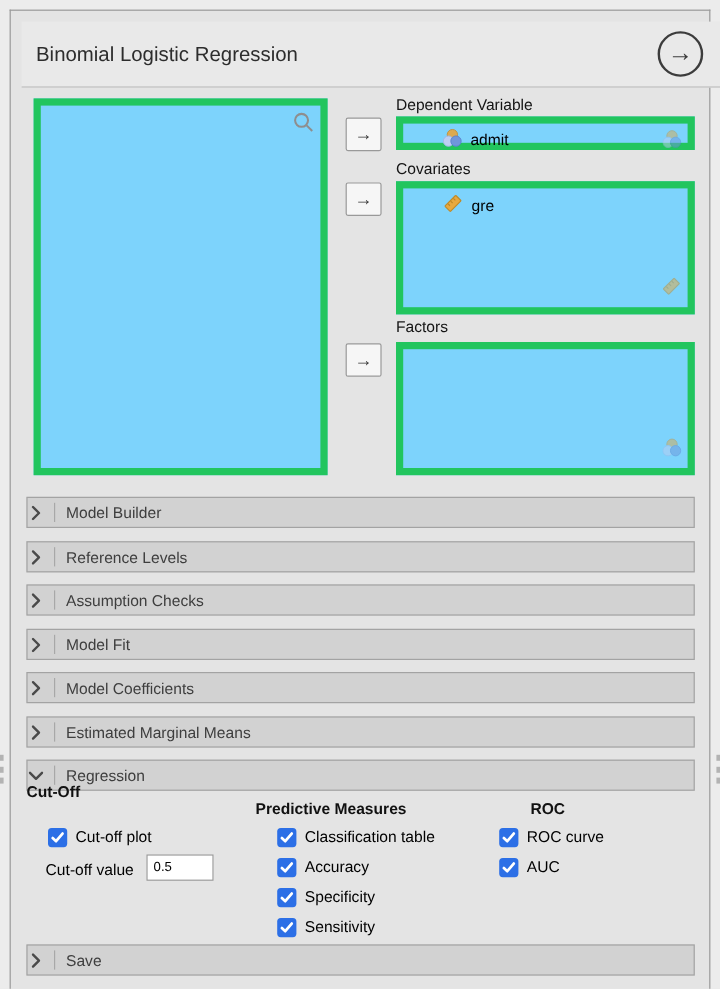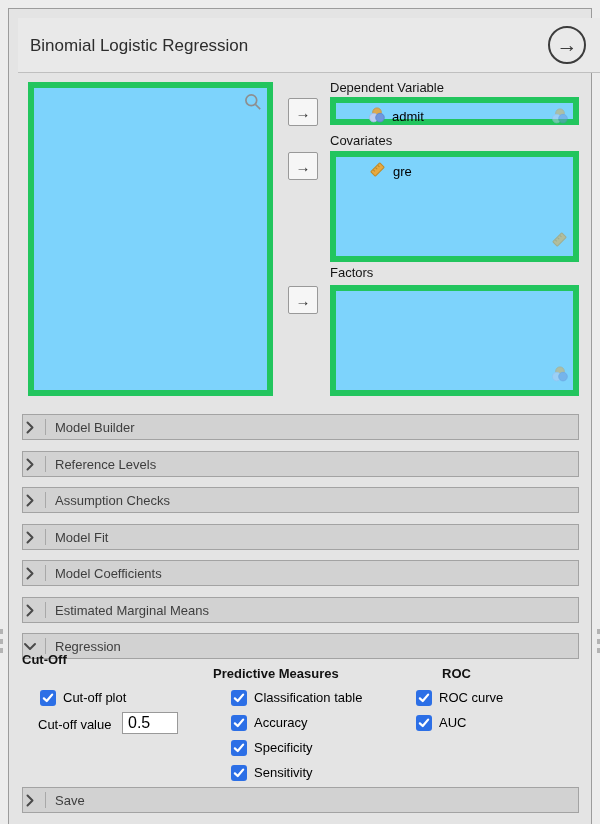--- a/index.html
+++ b/index.html
@@ -43,21 +43,21 @@
   .section-bar .sec-label { font-size:13px; color:#3e3e3e; }
 
   
   .group-title { position:absolute; font-size:13px; font-weight:bold; color:#111; }
   .cb-row { position:absolute; display:flex; align-items:center; gap:7px; height:17px; }
   .cb { width:16px; height:16px; border-radius:3px; background:#2c6fe6;
     display:flex; align-items:center; justify-content:center; flex:0 0 auto; cursor:pointer; }
   .cb-label { font-size:13px; color:#000; white-space:nowrap; }
   #cutoff-value-label { position:absolute; left:38px; top:717px; font-size:13px; color:#000; }
   #cutoff-value-input { position:absolute; left:122px; top:712px; width:56px; height:22px;
-    border:1px solid #999; background:#fff; font-size:16px; padding-left:5px;
+    border:1px solid #999; background:#fff; font-size:11px; padding-left:5px;
     font-family:"Liberation Sans", sans-serif; }
 
   
   .splitter { position:absolute; width:3px; height:24px; display:flex; flex-direction:column;
     justify-content:space-between; cursor:col-resize; }
   .splitter i { display:block; width:3px; height:5px; background:#b3b3b3; }
 </style>
 </head>
 <body>
 

